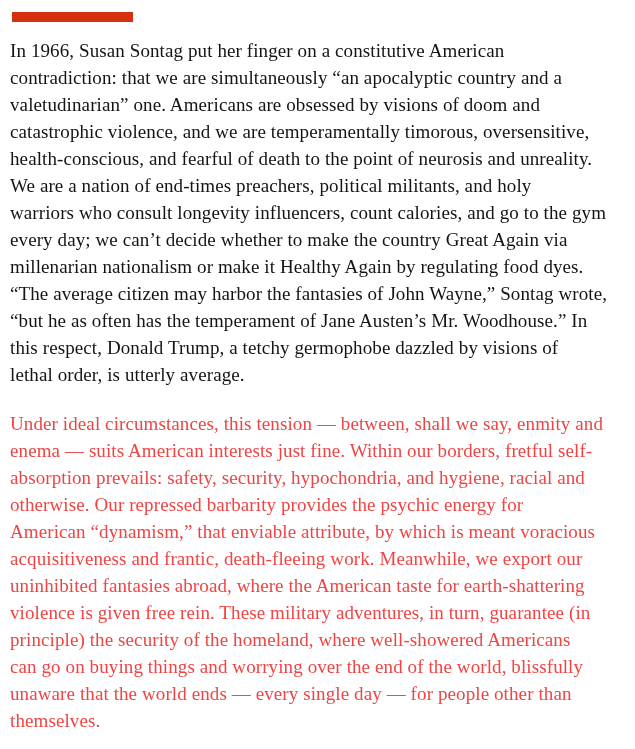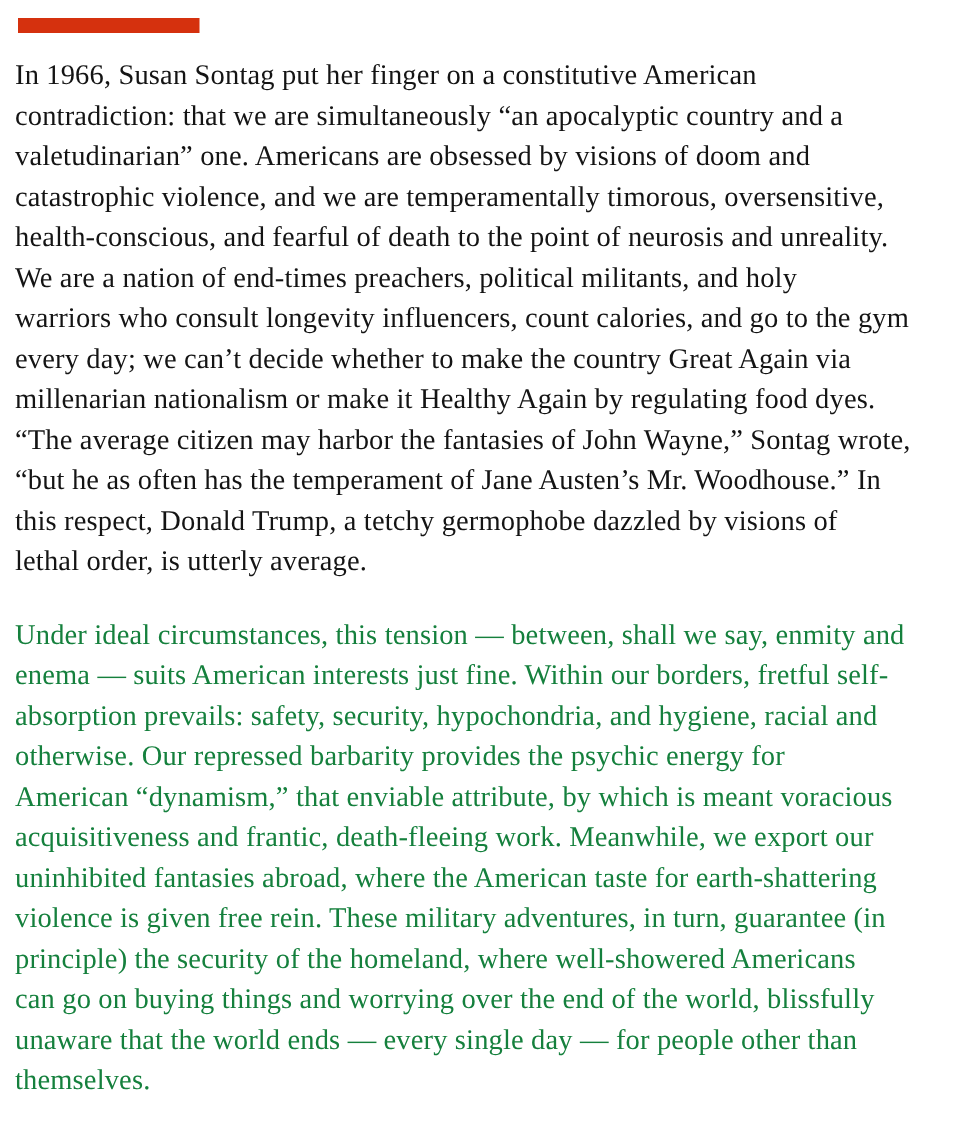--- a/index.html
+++ b/index.html
@@ -49,21 +49,21 @@
 catastrophic violence, and we are temperamentally timorous, oversensitive,
 health-conscious, and fearful of death to the point of neurosis and unreality.
 We are a nation of end-times preachers, political militants, and holy
 warriors who consult longevity influencers, count calories, and go to the gym
 every day; we can’t decide whether to make the country Great Again via
 millenarian nationalism or make it Healthy Again by regulating food dyes.
 “The average citizen may harbor the fantasies of John Wayne,” Sontag wrote,
 “but he as often has the temperament of Jane Austen’s Mr. Woodhouse.” In
 this respect, Donald Trump, a tetchy germophobe dazzled by visions of
 lethal order, is utterly average.</p>
-    <p class="para" style="color: #15803d;">Under ideal circumstances, this tension — between, shall we say, enmity and
+    <p class="para" style="color: #ef4444;">Under ideal circumstances, this tension — between, shall we say, enmity and
 enema — suits American interests just fine. Within our borders, fretful self-
 absorption prevails: safety, security, hypochondria, and hygiene, racial and
 otherwise. Our repressed barbarity provides the psychic energy for
 American “dynamism,” that enviable attribute, by which is meant voracious
 acquisitiveness and frantic, death-fleeing work. Meanwhile, we export our
 uninhibited fantasies abroad, where the American taste for earth-shattering
 violence is given free rein. These military adventures, in turn, guarantee (in
 principle) the security of the homeland, where well-showered Americans
 can go on buying things and worrying over the end of the world, blissfully
 unaware that the world ends — every single day — for people other than

